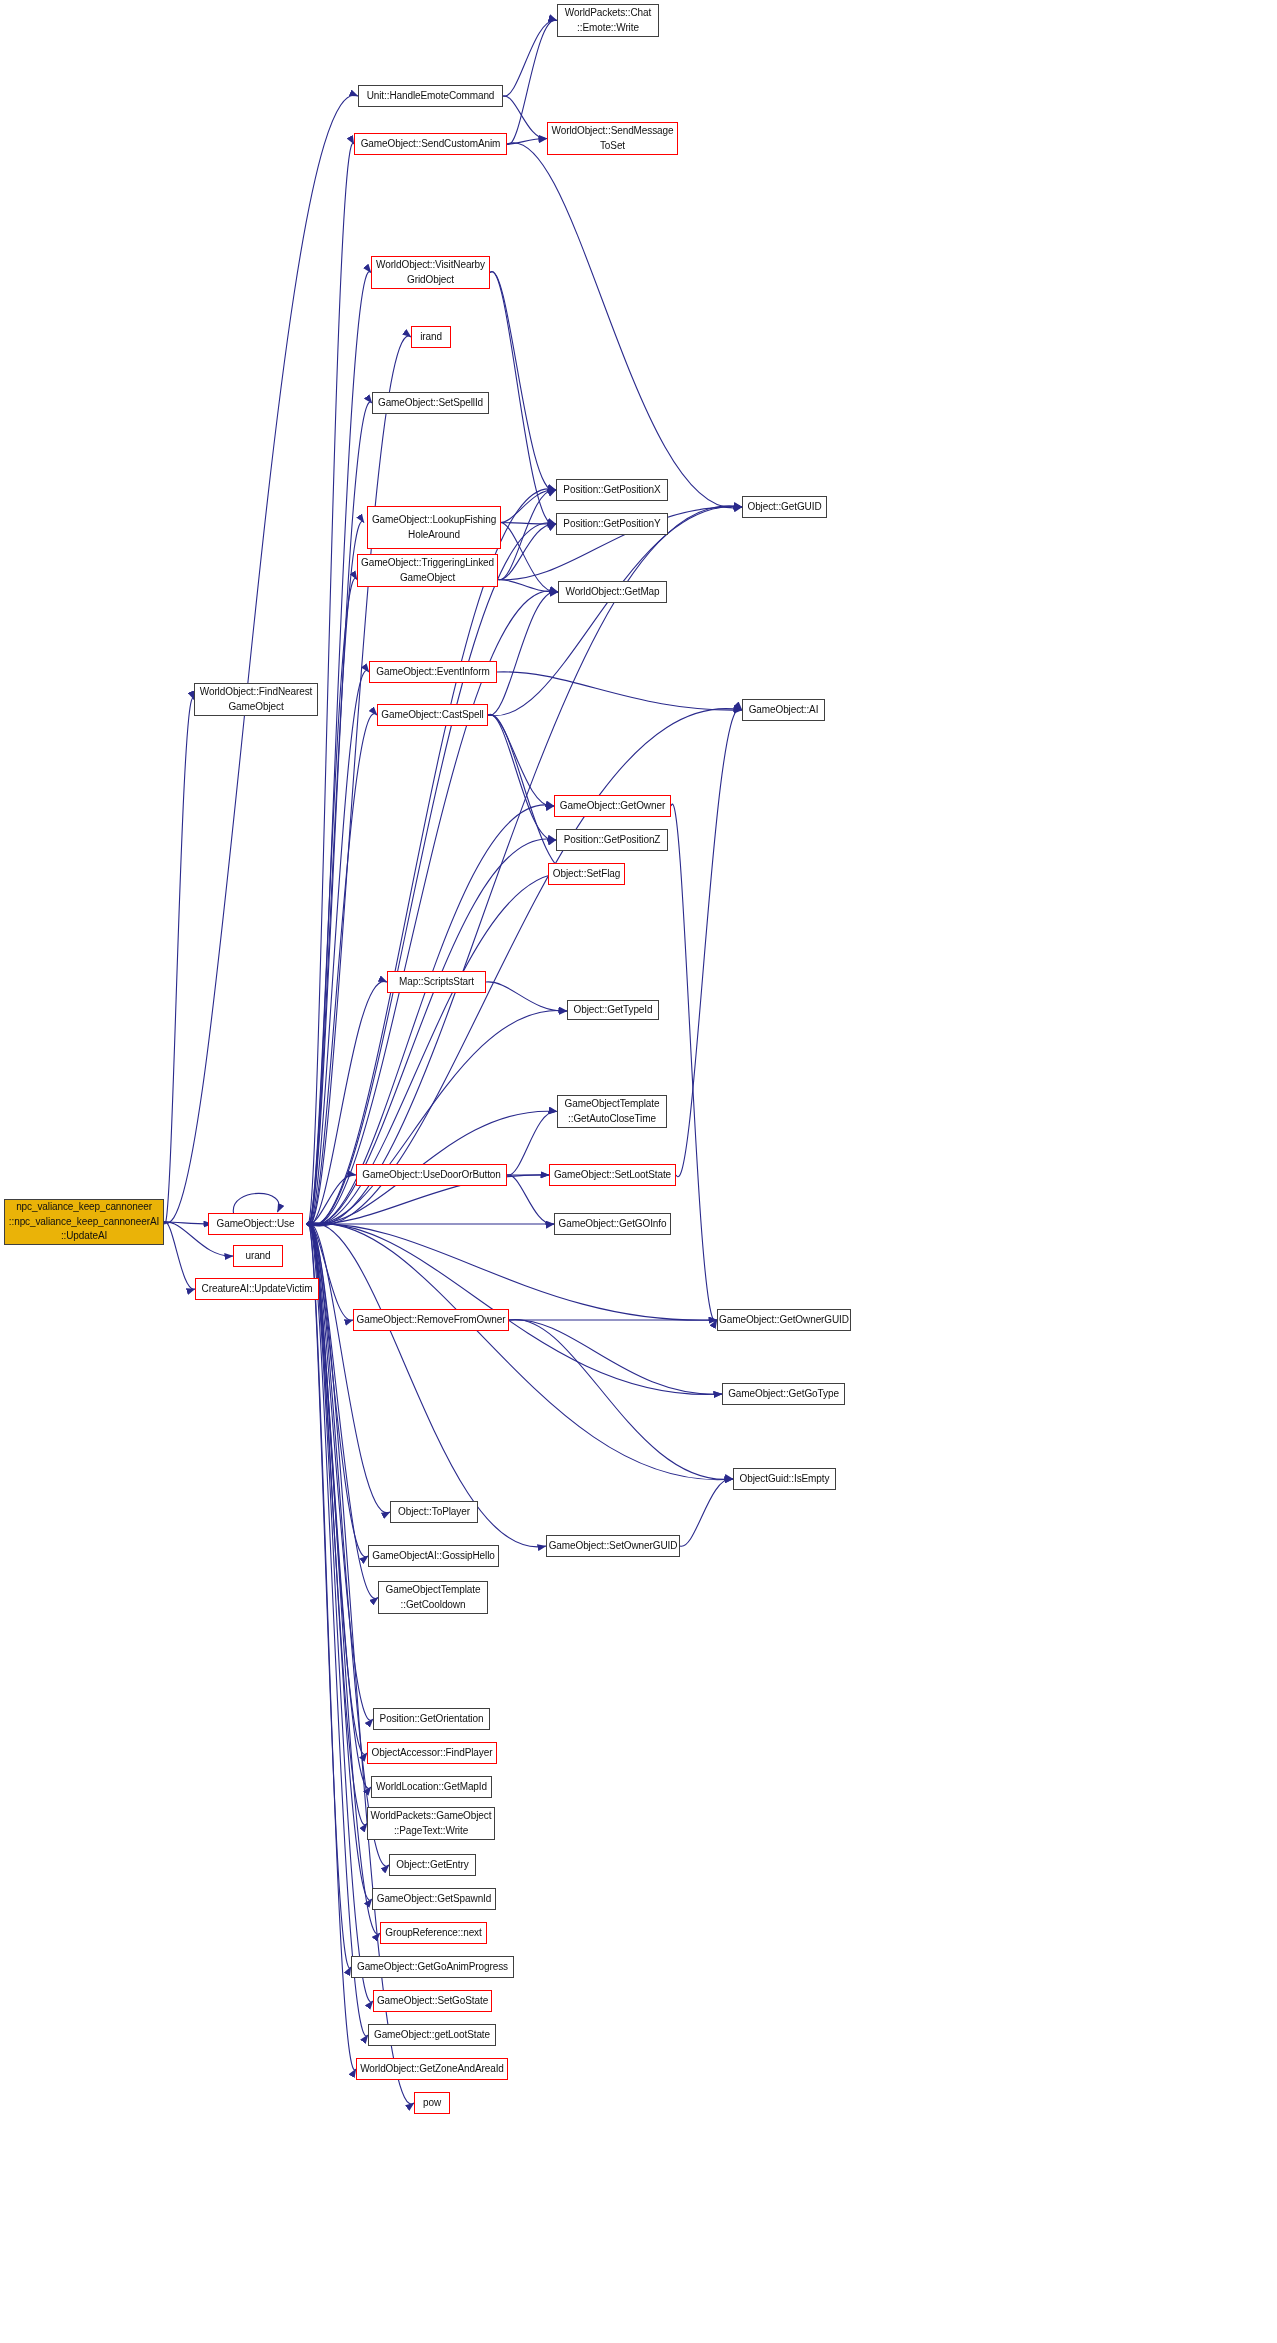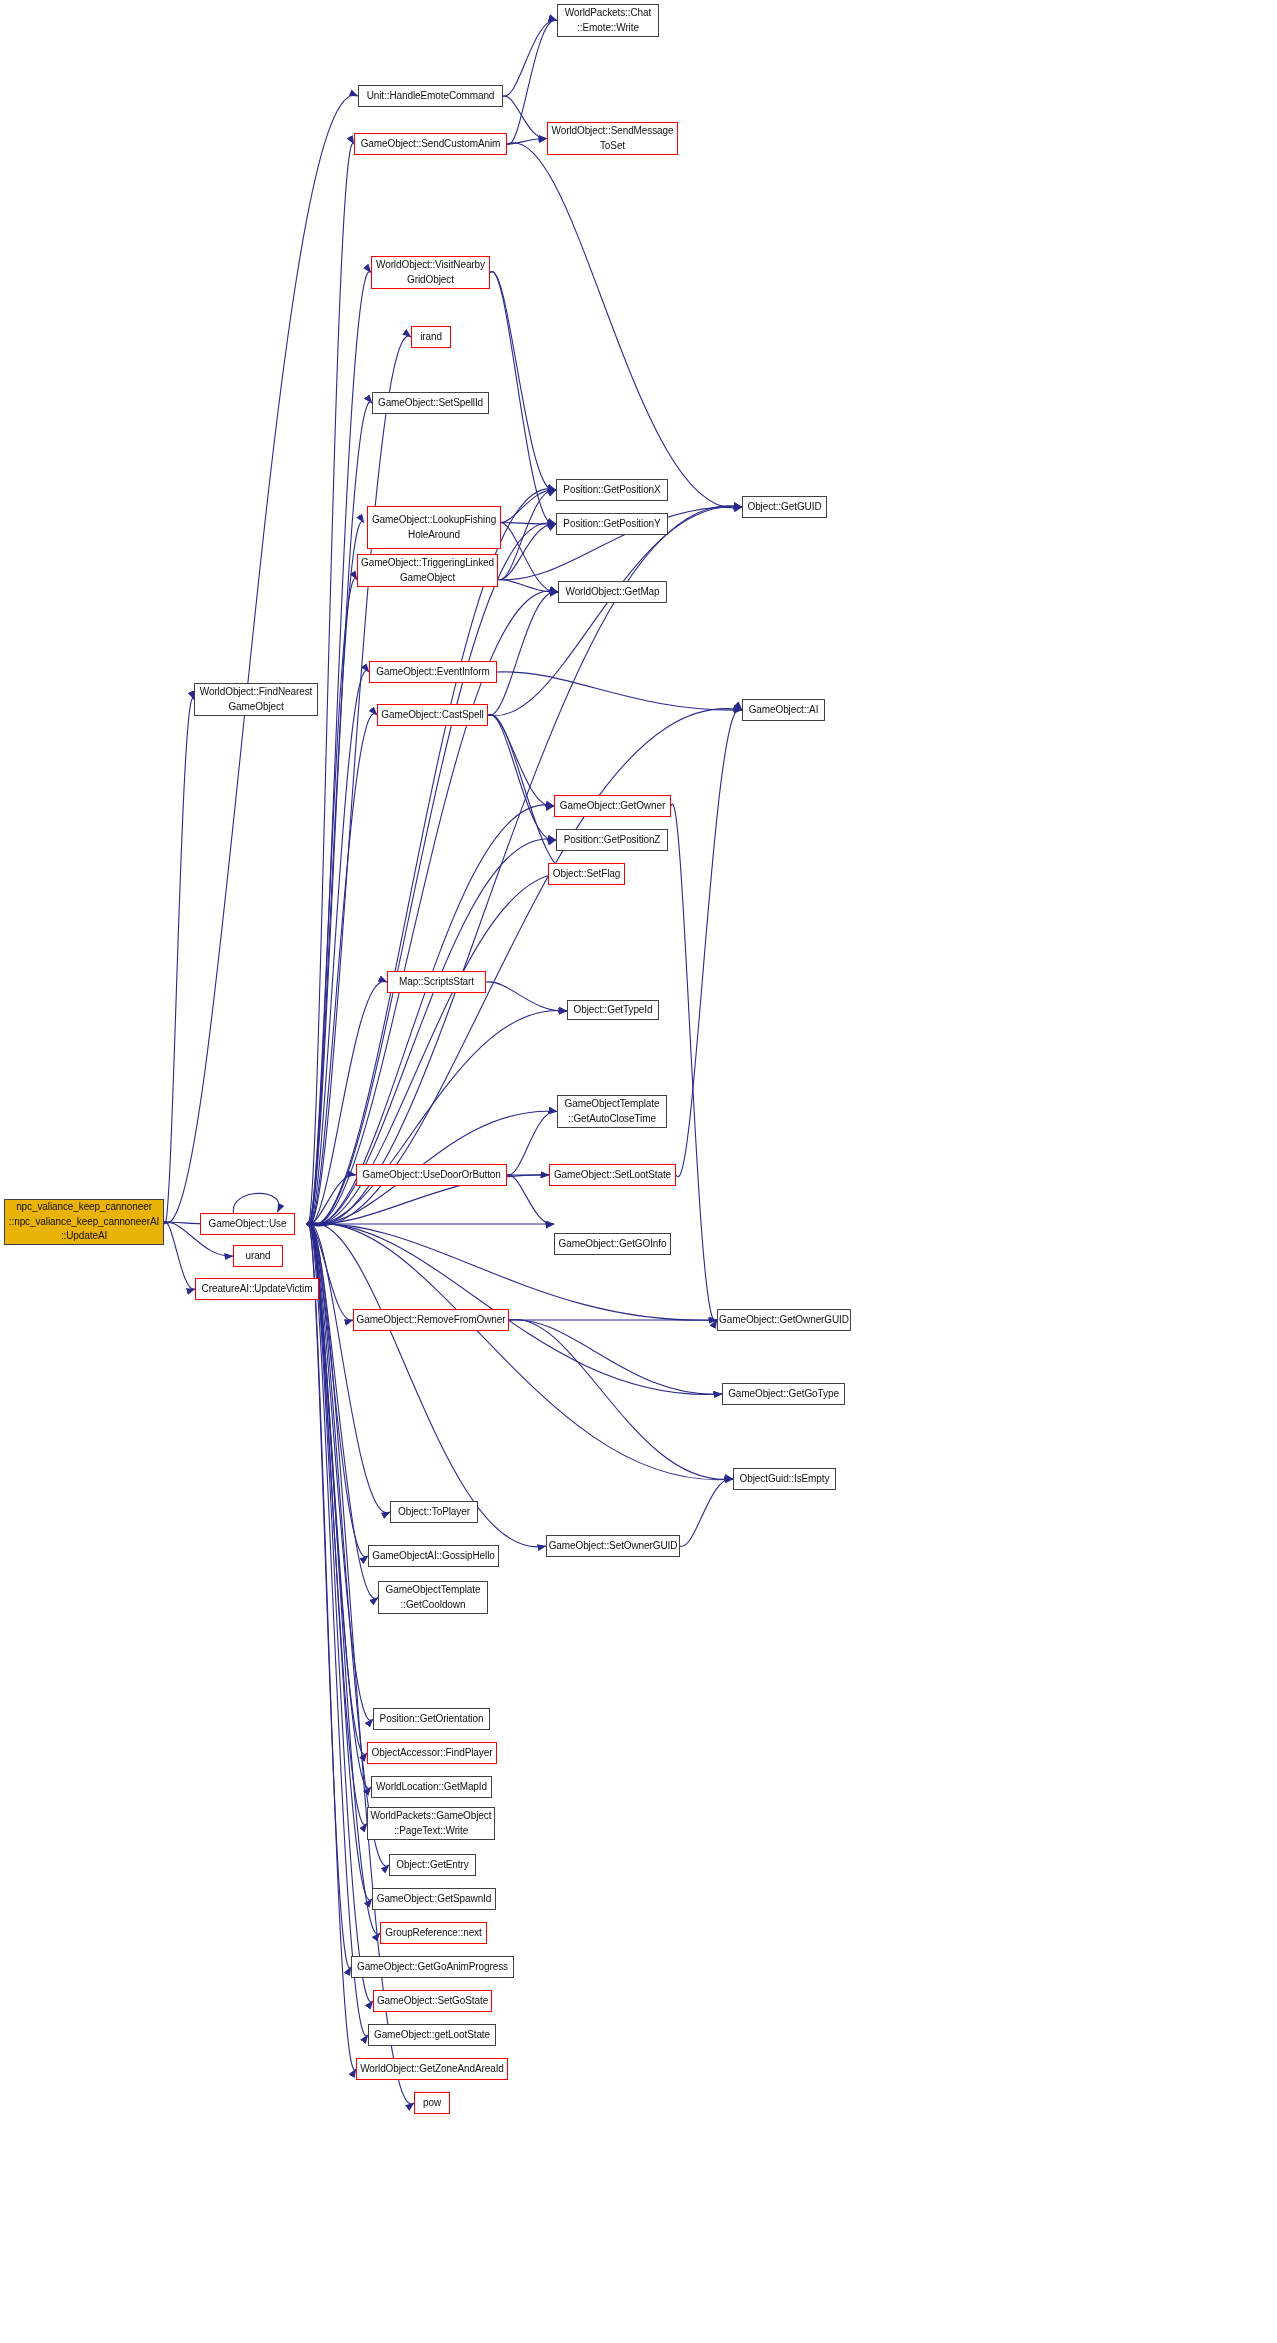--- a/index.html
+++ b/index.html
@@ -136,21 +136,21 @@
         <path d="M509,1320 C572.9,1314.302 626.15,1398.884 722,1394" marker-end="url(#arrow)"></path>
         <path d="M509,1320 C576.2,1307.757 632.2,1489.494 733,1479" marker-end="url(#arrow)"></path>
         <path d="M671,806 C684.8,766.422 696.3,1353.924 717,1320" marker-end="url(#arrow)"></path>
         <path d="M676,1175 C695.8,1210.805 712.3,679.31 742,710" marker-end="url(#arrow)"></path>
         <path d="M680,1546 C695.9,1551.159 709.15,1474.578 733,1479" marker-end="url(#arrow)"></path>
       </g>
   </svg>
 <div class="node root" style="left: 4px; top: 1199px; width: 160px; height: 46px;">npc_valiance_keep_cannoneer
 ::npc_valiance_keep_cannoneerAI
 ::UpdateAI</div>
-    <div class="node red" style="left: 200px; top: 1213px; width: 95px; height: 22px;">GameObject::Use</div>
+    <div class="node red" style="left: 208px; top: 1213px; width: 95px; height: 22px;">GameObject::Use</div>
     <div class="node red" style="left: 233px; top: 1245px; width: 50px; height: 22px;">urand</div>
     <div class="node red" style="left: 195px; top: 1278px; width: 124px; height: 22px;">CreatureAI::UpdateVictim</div>
     <div class="node" style="left: 194px; top: 683px; width: 124px; height: 33px;">WorldObject::FindNearest
 GameObject</div>
     <div class="node" style="left: 358px; top: 85px; width: 145px; height: 22px;">Unit::HandleEmoteCommand</div>
     <div class="node red" style="left: 354px; top: 133px; width: 153px; height: 22px;">GameObject::SendCustomAnim</div>
     <div class="node" style="left: 557px; top: 4px; width: 102px; height: 33px;">WorldPackets::Chat
 ::Emote::Write</div>
     <div class="node red" style="left: 547px; top: 122px; width: 131px; height: 33px;">WorldObject::SendMessage
 ToSet</div>
@@ -187,20 +187,20 @@
     <div class="node" style="left: 556px; top: 479px; width: 112px; height: 22px;">Position::GetPositionX</div>
     <div class="node" style="left: 556px; top: 513px; width: 112px; height: 22px;">Position::GetPositionY</div>
     <div class="node" style="left: 558px; top: 581px; width: 109px; height: 22px;">WorldObject::GetMap</div>
     <div class="node red" style="left: 554px; top: 795px; width: 117px; height: 22px;">GameObject::GetOwner</div>
     <div class="node" style="left: 556px; top: 829px; width: 112px; height: 22px;">Position::GetPositionZ</div>
     <div class="node red" style="left: 548px; top: 863px; width: 77px; height: 22px;">Object::SetFlag</div>
     <div class="node" style="left: 567px; top: 1000px; width: 92px; height: 20px;">Object::GetTypeId</div>
     <div class="node" style="left: 557px; top: 1095px; width: 110px; height: 33px;">GameObjectTemplate
 ::GetAutoCloseTime</div>
     <div class="node red" style="left: 549px; top: 1164px; width: 127px; height: 22px;">GameObject::SetLootState</div>
-    <div class="node" style="left: 554px; top: 1213px; width: 117px; height: 22px; margin-top: 20px;">GameObject::GetGOInfo</div>
+    <div class="node" style="left: 554px; top: 1213px; width: 117px; height: 22px;">GameObject::GetGOInfo</div>
     <div class="node" style="left: 546px; top: 1535px; width: 134px; height: 22px;">GameObject::SetOwnerGUID</div>
     <div class="node" style="left: 742px; top: 496px; width: 85px; height: 22px;">Object::GetGUID</div>
     <div class="node" style="left: 742px; top: 699px; width: 83px; height: 22px;">GameObject::AI</div>
     <div class="node" style="left: 717px; top: 1309px; width: 134px; height: 22px;">GameObject::GetOwnerGUID</div>
     <div class="node" style="left: 722px; top: 1383px; width: 123px; height: 22px;">GameObject::GetGoType</div>
     <div class="node" style="left: 733px; top: 1468px; width: 103px; height: 22px;">ObjectGuid::IsEmpty</div>
   </div>
 
 </body></html>

